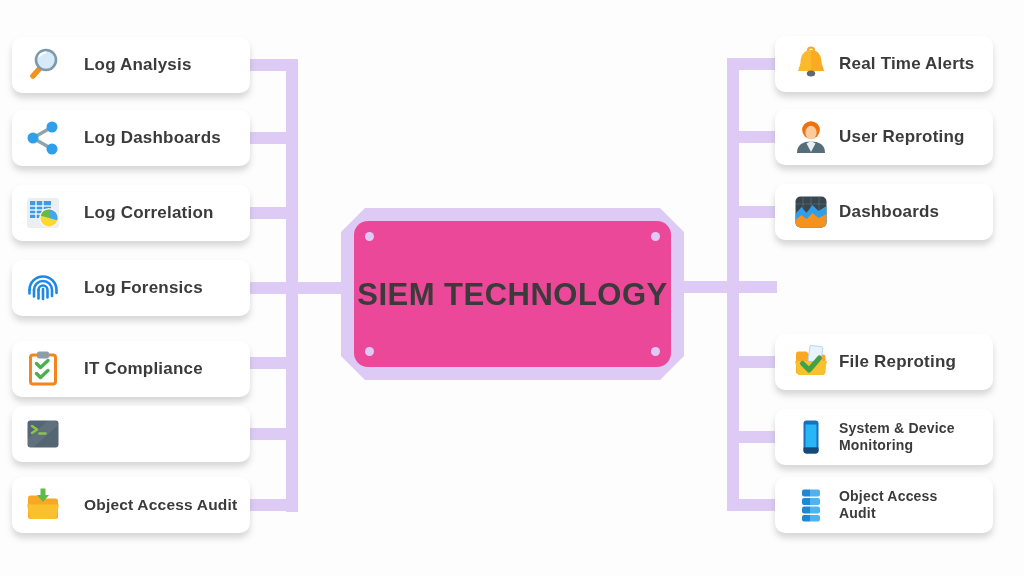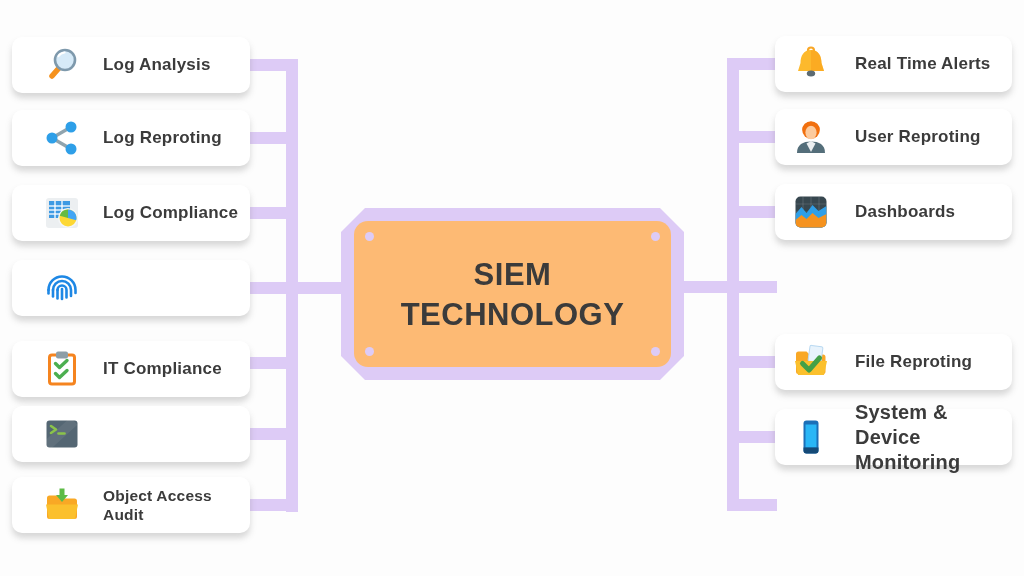--- a/index.html
+++ b/index.html
@@ -9,40 +9,40 @@
     font-family:"Liberation Sans","DejaVu Sans",sans-serif;
   }
   
   .conn{position:absolute;background:#DDCBF6;z-index:1;}
   
   .node{
     position:absolute;display:flex;align-items:center;box-sizing:border-box;
     background:#FFFFFF;border-radius:10px;height:56px;z-index:2;
     box-shadow:0 5px 6px rgba(120,120,120,0.28);
   }
-  .node.left{left:12px;width:238px;padding-left:31px;gap:22px;}
-  .node.right{left:775px;width:237px;padding-left:17px;gap:25px;}
+  .node.left{left:12px;width:238px;padding-left:12px;gap:22px;}
+  .node.right{left:775px;width:218px;padding-left:17px;gap:9px;}
   .icon{width:38px;height:38px;flex:0 0 38px;display:block;}
   .icon svg{width:38px;height:38px;display:block;}
   .label{
     font-weight:700;font-size:17px;color:#3B3B3B;letter-spacing:0.2px;
     white-space:pre-line;line-height:1.25;
   }
   .label.small{font-size:15.5px;}
-  .label.two-line{font-size:20px;}
+  .label.two-line{font-size:14px;}
   
   .center-box{
     position:absolute;left:341px;top:208px;width:343px;height:172px;z-index:2;
     background:#DDCBF6;
     clip-path:polygon(24px 0,319px 0,343px 24px,343px 148px,319px 172px,24px 172px,0 148px,0 24px);
   }
   .center-inner{
     position:absolute;left:13px;top:13px;right:13px;bottom:13px;
-    background:#fdba74;border-radius:14px;
-    display:flex;flex-direction:column;align-items:center;justify-content:center;gap:9px;text-align:right;
+    background:#ec4899;border-radius:14px;
+    display:flex;flex-direction:row;align-items:center;justify-content:center;gap:9px;text-align:right;
   }
   .center-title{font-weight:700;font-size:31px;color:#3B3B3B;letter-spacing:0.5px;line-height:1;}
   .dot{position:absolute;width:9px;height:9px;border-radius:50%;background:#DDCBF6;}
   .dot.tl{left:11px;top:11px;} .dot.tr{right:11px;top:11px;}
   .dot.bl{left:11px;bottom:11px;} .dot.br{right:11px;bottom:11px;}
 </style>
 </head>
 <body>
 
 <div id="stage">
@@ -90,58 +90,59 @@
   <div class="node left" style="top:110px">
     <span class="icon">
       <svg viewBox="0 0 38 38">
         <line x1="9" y1="19" x2="28" y2="8" stroke="#90A4AE" stroke-width="3.4"></line>
         <line x1="9" y1="19" x2="28" y2="30" stroke="#90A4AE" stroke-width="3.4"></line>
         <circle cx="9" cy="19" r="5.5" fill="#2E9FE8"></circle>
         <circle cx="28" cy="8" r="5.5" fill="#2E9FE8"></circle>
         <circle cx="28" cy="30" r="5.5" fill="#2E9FE8"></circle>
       </svg>
     </span>
-    <span class="label">Log Reproting</span>
+    <span class="label">Log Dashboards</span>
   </div>
 
   <div class="node left" style="top:185px">
     <span class="icon">
       <svg viewBox="0 0 38 38">
         <rect x="3" y="4" width="32" height="30" rx="3" fill="#ECEFF1"></rect>
         <rect x="6" y="7" width="21" height="17" fill="#3D9AE3"></rect>
         <g stroke="#FFFFFF" stroke-width="1.3">
           <line x1="6" y1="12" x2="27" y2="12"></line>
             <line x1="6" y1="16" x2="27" y2="16"></line>
           <line x1="6" y1="20" x2="27" y2="20"></line>
             <line x1="12" y1="7" x2="12" y2="24"></line>
           <line x1="19" y1="7" x2="19" y2="24"></line>
         </g>
         <circle cx="25" cy="24" r="10" fill="#F4F6F8"></circle>
         <circle cx="25" cy="24" r="8.5" fill="#FDD835"></circle>
         <path d="M25,24 L25,15.5 A8.5,8.5 0 0 1 33.2,26.3 Z" fill="#42A5F5"></path>
         <path d="M25,24 L16.8,21.8 A8.5,8.5 0 0 1 25,15.5 Z" fill="#66BB44"></path>
       </svg>
     </span>
-    <span class="label">Log Compliance</span>
+    <span class="label">Log Correlation</span>
   </div>
 
   <div class="node left" style="top:260px">
     <span class="icon">
       <svg viewBox="0 0 38 38">
         <g fill="none" stroke="#1E88E5" stroke-width="2.6" stroke-linecap="round">
           <path d="M5.5,21 a13.5,13.5 0 0 1 27,0 v3"></path>
           <path d="M5.5,21 v3.5"></path>
           <path d="M10,21 a9,9 0 0 1 18,0 v6"></path>
           <path d="M10,21 v6.5"></path>
           <path d="M14.5,21 a4.5,4.5 0 0 1 9,0 v7.5"></path>
           <path d="M14.5,21 v8.5"></path>
           <path d="M19,20 v10"></path>
         </g>
       </svg>
     </span>
+    <span class="label">Log Forensics</span>
   </div>
 
   <div class="node left" style="top:341px">
     <span class="icon">
       <svg viewBox="0 0 38 38">
         <rect x="6.5" y="5" width="25" height="29" rx="2.5" fill="#FFFFFF" stroke="#F5841F" stroke-width="3"></rect>
         <rect x="13" y="1.5" width="12" height="7" rx="2" fill="#8D9EA7"></rect>
         <path d="M12.5,13.5 l4,4 7.5,-7" stroke="#4CAF50" stroke-width="3.4" fill="none" stroke-linecap="round" stroke-linejoin="round"></path>
         <path d="M12.5,23.5 l4,4 7.5,-7" stroke="#4CAF50" stroke-width="3.4" fill="none" stroke-linecap="round" stroke-linejoin="round"></path>
       </svg>
@@ -240,14 +241,36 @@
       <svg viewBox="0 0 38 38">
         <rect x="11.5" y="2.5" width="15" height="33" rx="3" fill="#1B6FB8"></rect>
         <rect x="13.5" y="6.5" width="11" height="23" fill="#29B6F6"></rect>
         <path d="M11.5,29.5 h15 v3 a3,3 0 0 1 -3,3 h-9 a3,3 0 0 1 -3,-3 Z" fill="#154A77"></path>
       </svg>
     </span>
     <span class="label two-line">System &amp; Device
 Monitoring</span>
   </div>
 
+  <div class="node right" style="top:477px">
+    <span class="icon">
+      <svg viewBox="0 0 38 38">
+        <defs>
+          <linearGradient id="dbgrad" x1="0" y1="0" x2="1" y2="0">
+            <stop offset="0" stop-color="#1E88D2"></stop>
+              <stop offset="0.45" stop-color="#1E88D2"></stop>
+            <stop offset="0.45" stop-color="#4FB3F0"></stop>
+              <stop offset="1" stop-color="#4FB3F0"></stop>
+          </linearGradient>
+        </defs>
+        <g fill="url(#dbgrad)">
+          <rect x="10" y="3.5" width="18" height="7" rx="2"></rect>
+          <rect x="10" y="12" width="18" height="7" rx="2"></rect>
+          <rect x="10" y="20.5" width="18" height="7" rx="2"></rect>
+          <rect x="10" y="29" width="18" height="6.5" rx="2"></rect>
+        </g>
+      </svg>
+    </span>
+    <span class="label two-line">Object Access
+Audit</span>
+  </div>
 
 </div>
 
 </body></html>

